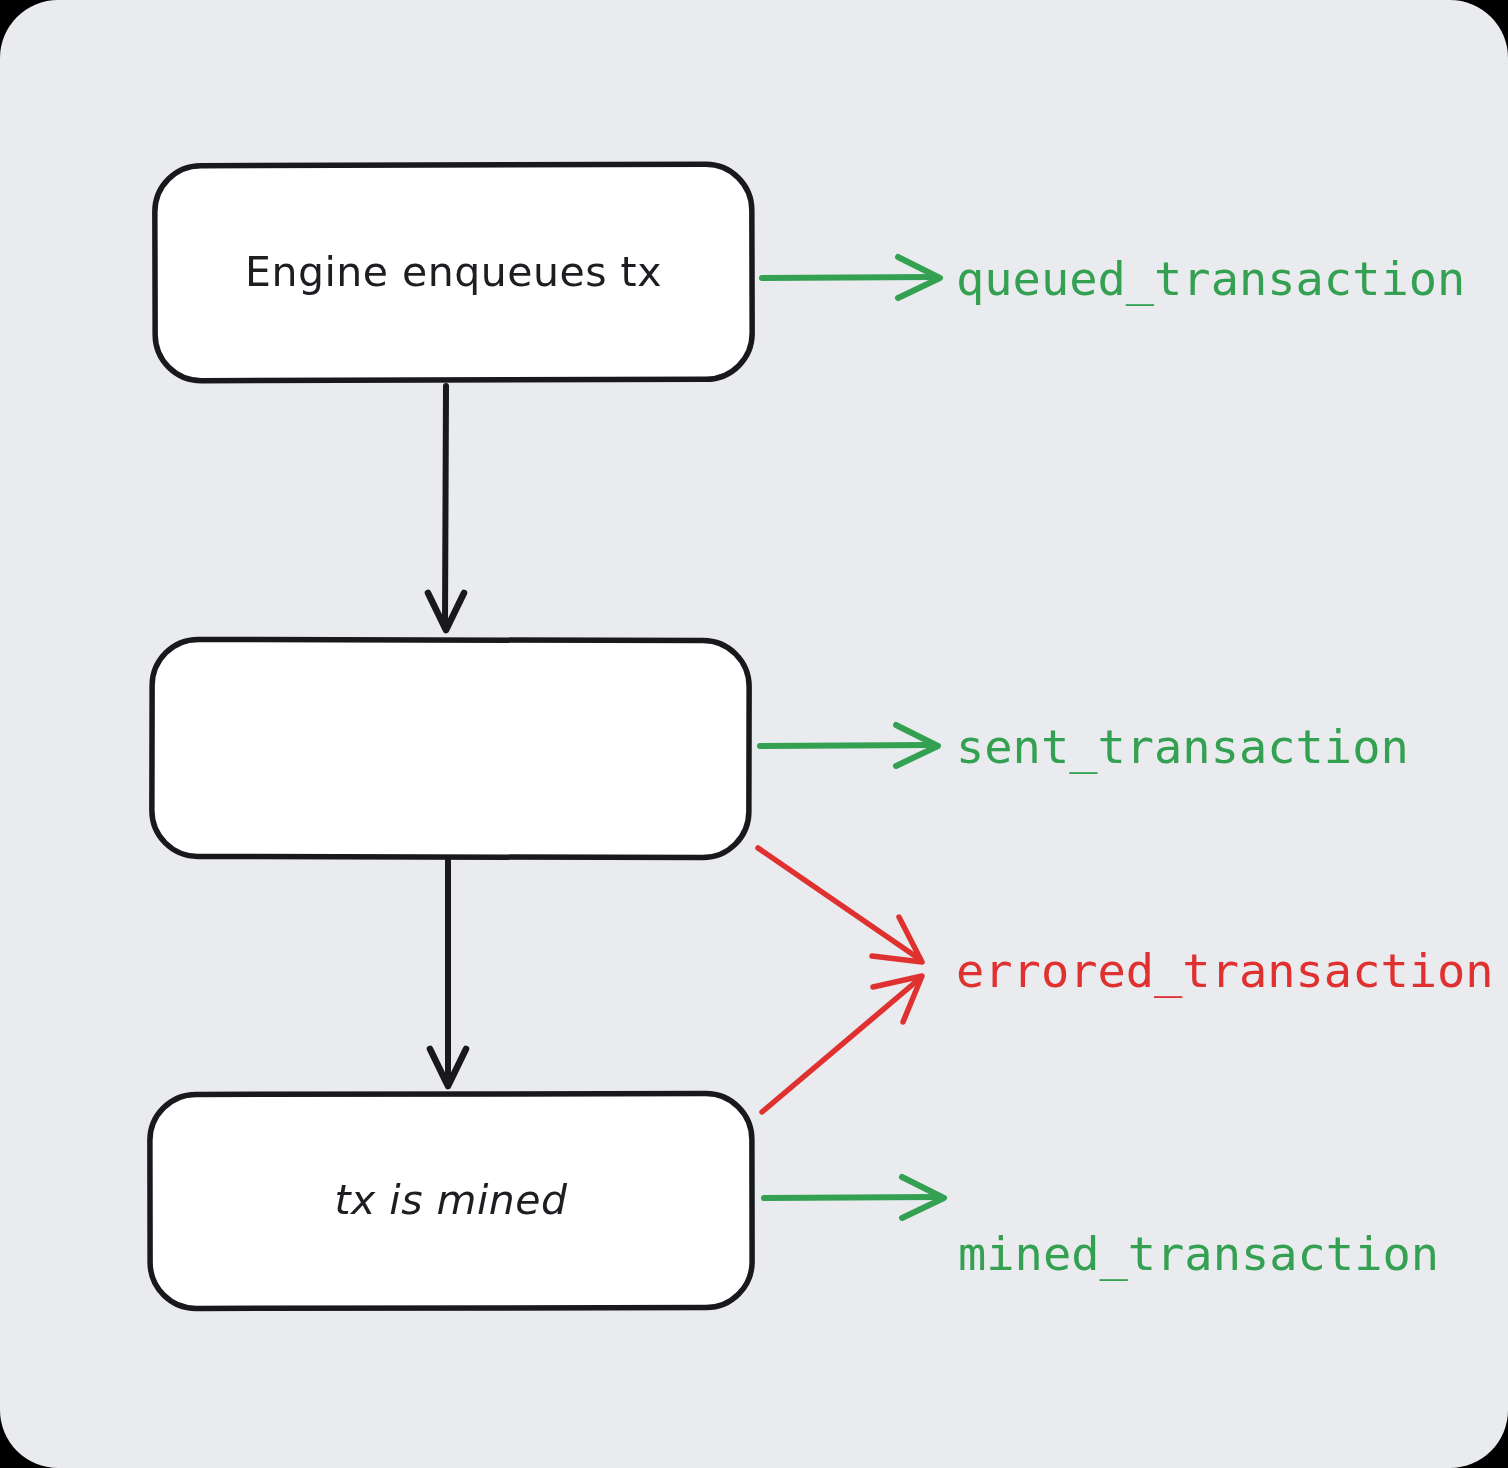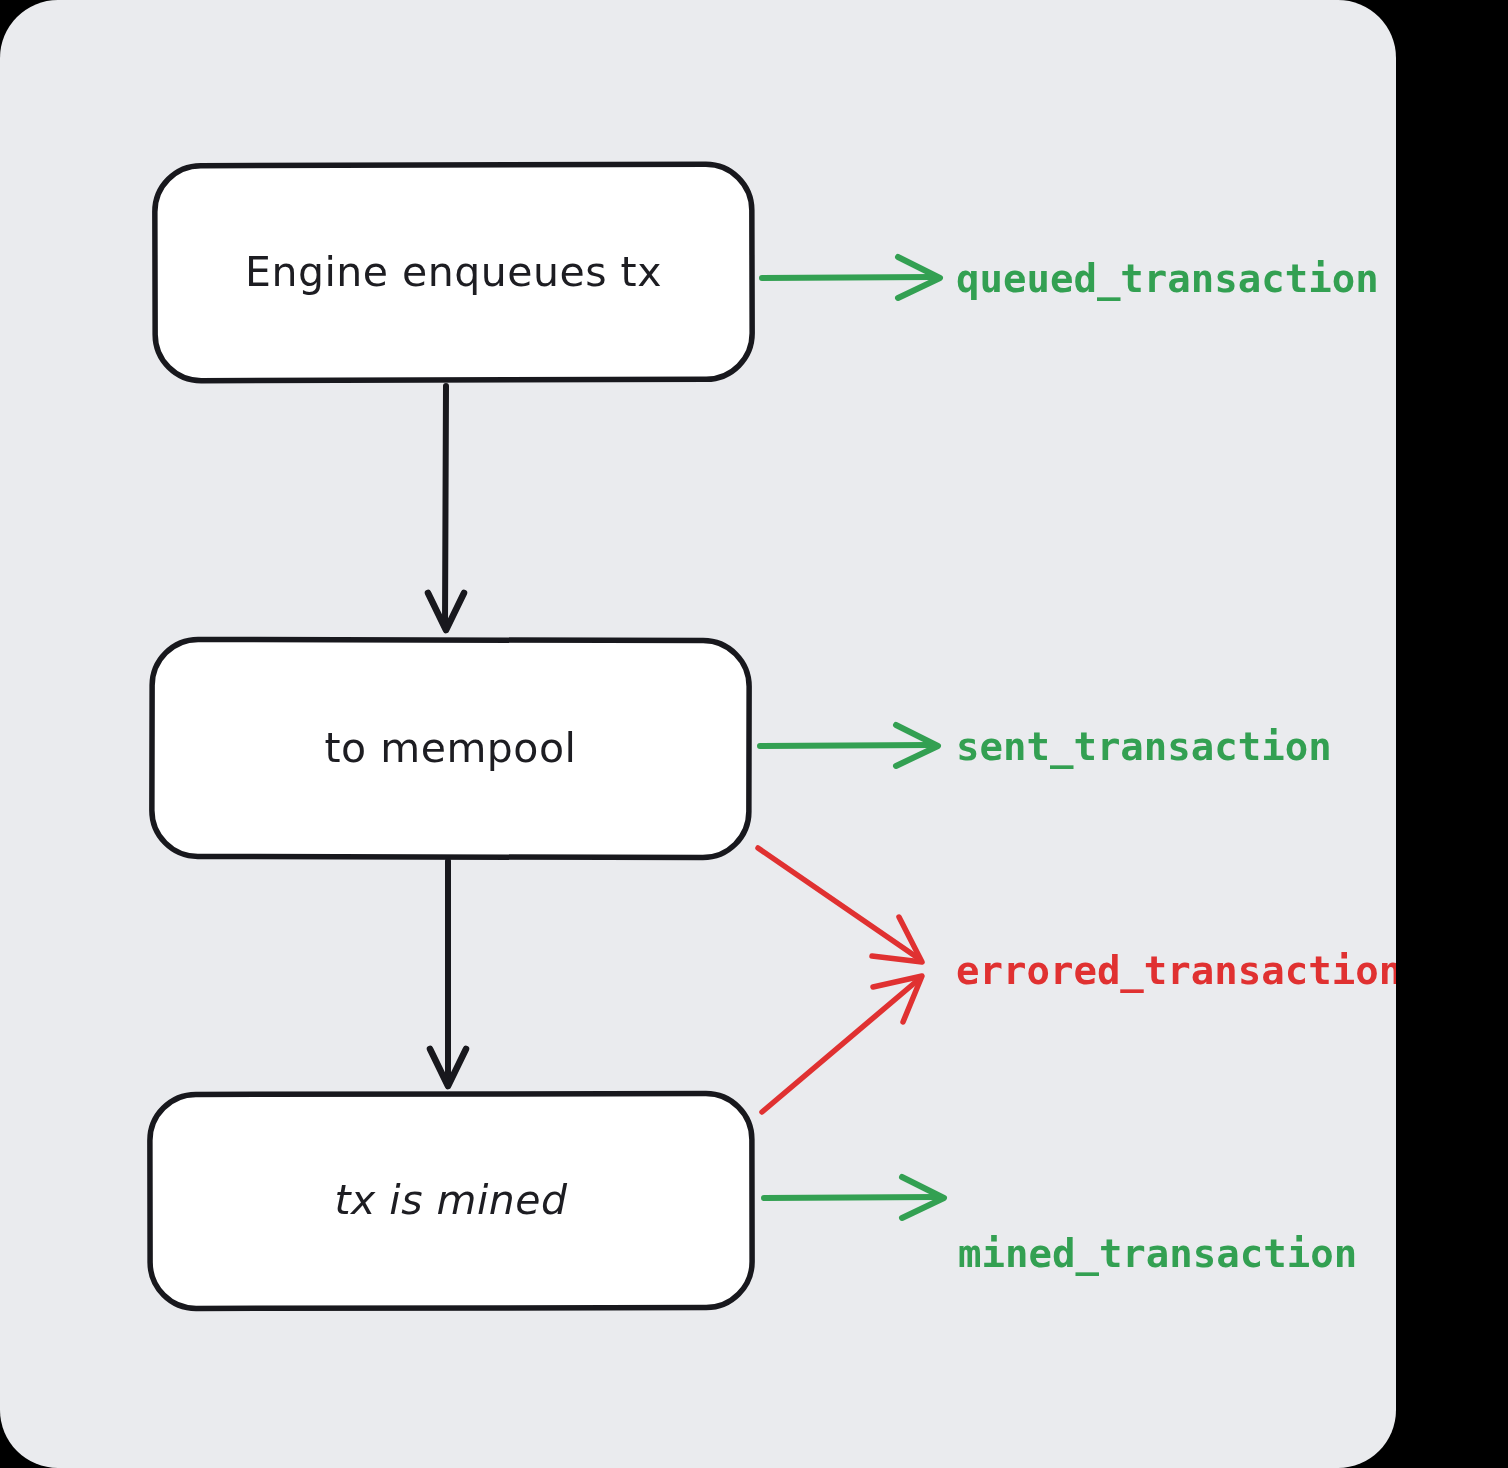--- a/index.html
+++ b/index.html
@@ -5,21 +5,21 @@
   html, body {
     margin: 0;
     padding: 0;
     background: #000000;
     width: 1508px;
     height: 1468px;
     font-family: "DejaVu Sans", sans-serif;
   }
   .stage {
     position: relative;
-    width: 1396px;
+    width: 1508px;
     height: 1468px;
     background: #000000;
   }
   .card {
     position: absolute;
     inset: 0;
     background: #eaebee;
     border-radius: 58px;
     overflow: hidden;
   }
@@ -40,22 +40,22 @@
     letter-spacing: 0.5px;
     line-height: 1.35;
     font-family: "DejaVu Sans", sans-serif;
   }
   .event-label {
     position: absolute;
     display: flex;
     align-items: center;
     height: 52px;
     font-family: "DejaVu Sans Mono", monospace;
-    font-weight: bold;
-    font-size: 39px;
+    font-weight: normal;
+    font-size: 47px;
     white-space: nowrap;
   }
   .event-green { color: #33a052; }
   .event-red { color: #e03131; }
 </style>
 </head>
 <body>
 
 <div class="stage">
   <div class="card">
@@ -90,21 +90,20 @@
         <path d="M762,1112 L918,980"></path>
         <path d="M873,987 L922,976 L903,1022"></path>
       </g>
     </svg>
 
     <div class="node-label" style="left:155px; top:165px; width:597px; height:215px;">
       <span>Engine enqueues tx</span>
     </div>
 
     <div class="node-label" style="left:152px; top:640px; width:597px; height:217px;">
-      <span>to mempool</span>
     </div>
 
     <div class="node-label" style="left:150px; top:1094px; width:602px; height:214px;font-style:italic;">
       <span>tx is mined</span>
     </div>
 
     <div class="event-label event-green" style="left:956px; top:252px;">queued_transaction</div>
 
     <div class="event-label event-green" style="left:956px; top:720px;">sent_transaction</div>
 

